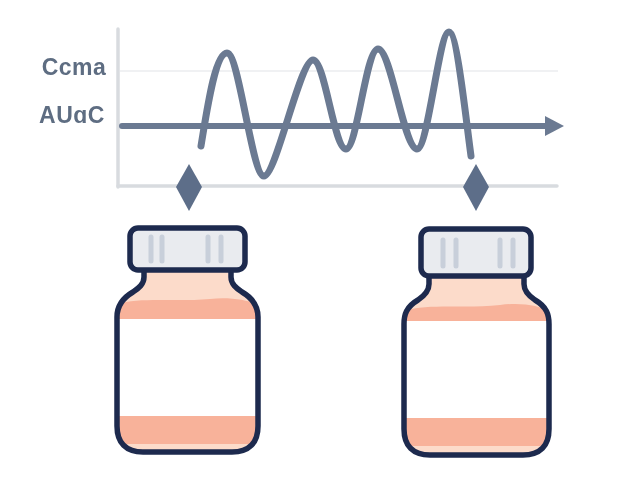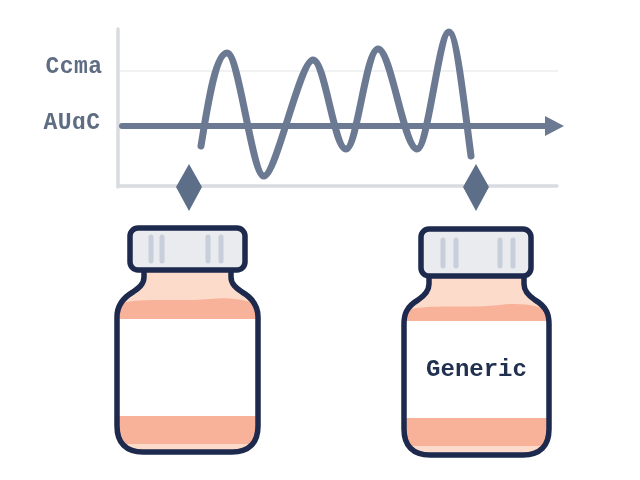--- a/index.html
+++ b/index.html
@@ -1,19 +1,19 @@
 <!DOCTYPE html>
 <html style="--background: #ffffff; --wave: #6b7a92; --diamond: #5d6e89; --grid: #d8dbdf; --grid-faint: #f0f1f3; --axis-text: #5e6d82; --outline: #1d2a4e; --bottle-fill: #fcdbca; --bottle-band: #f8b29a; --cap-fill: #e9ebef; --cap-ridge: #c8cfda; --label-bg: #ffffff; --label-text: #22304f;"><head>
 <meta charset="utf-8">
 <style>
   html,body{margin:0;padding:0;background:#fff;}
   .canvas{
     position:relative;width:584px;height:480px;overflow:hidden;
     background:var(--background,#fff);
-    font-family:Liberation Mono, monospace;
+    font-family:Liberation Sans, sans-serif;
   }
   .canvas svg{position:absolute;left:0;top:0;}
 
   
   .grid-faint{stroke:var(--grid-faint,#f0f1f3);stroke-width:2;}
   .grid{stroke:var(--grid,#d8dbdf);stroke-width:3.5;stroke-linecap:round;}
   .axis-line{stroke:var(--wave,#6b7a92);stroke-width:6;stroke-linecap:round;}
   .axis-head{fill:var(--wave,#6b7a92);}
   .wave{fill:none;stroke:var(--wave,#6b7a92);stroke-width:7;stroke-linecap:round;}
   .diamond{fill:var(--diamond,#5d6e89);}
@@ -26,21 +26,21 @@
   .cap{fill:var(--cap-fill,#e9ebef);stroke:var(--outline,#1d2a4e);stroke-width:5.5;}
   .ridge{stroke:var(--cap-ridge,#c8cfda);stroke-width:5;stroke-linecap:round;}
 
   
   .axis-label{
     position:absolute;width:72px;text-align:center;
     font-size:23px;font-weight:bold;color:var(--axis-text,#5e6d82);
     letter-spacing:0.5px;
   }
   .axis-label.cmax{left:38px;top:54px;}
-  .axis-label.auc{left:36px;top:110px;}
+  .axis-label.auc{left:36px;top:102px;}
   .bottle-label{
     position:absolute;text-align:center;
     font-size:24px;font-weight:bold;color:var(--label-text,#22304f);
   }
   .bottle-label.brand{left:117px;top:357px;width:141px;}
   .bottle-label.generic{left:404px;top:356px;width:145px;}
 </style>
 </head>
 <body>
 
@@ -97,15 +97,14 @@
         <line class="ridge" x1="443" y1="240" x2="443" y2="266"></line>
         <line class="ridge" x1="456" y1="240" x2="456" y2="266"></line>
         <line class="ridge" x1="500" y1="240" x2="500" y2="266"></line>
         <line class="ridge" x1="513" y1="240" x2="513" y2="266"></line>
       </g>
     </g>
   </svg>
 
   <div class="axis-label cmax">Ccma</div>
   <div class="axis-label auc">AUɑC</div>
-  <div class="bottle-label generic">Generic</div>
 
 </div>
 
 </body></html>

